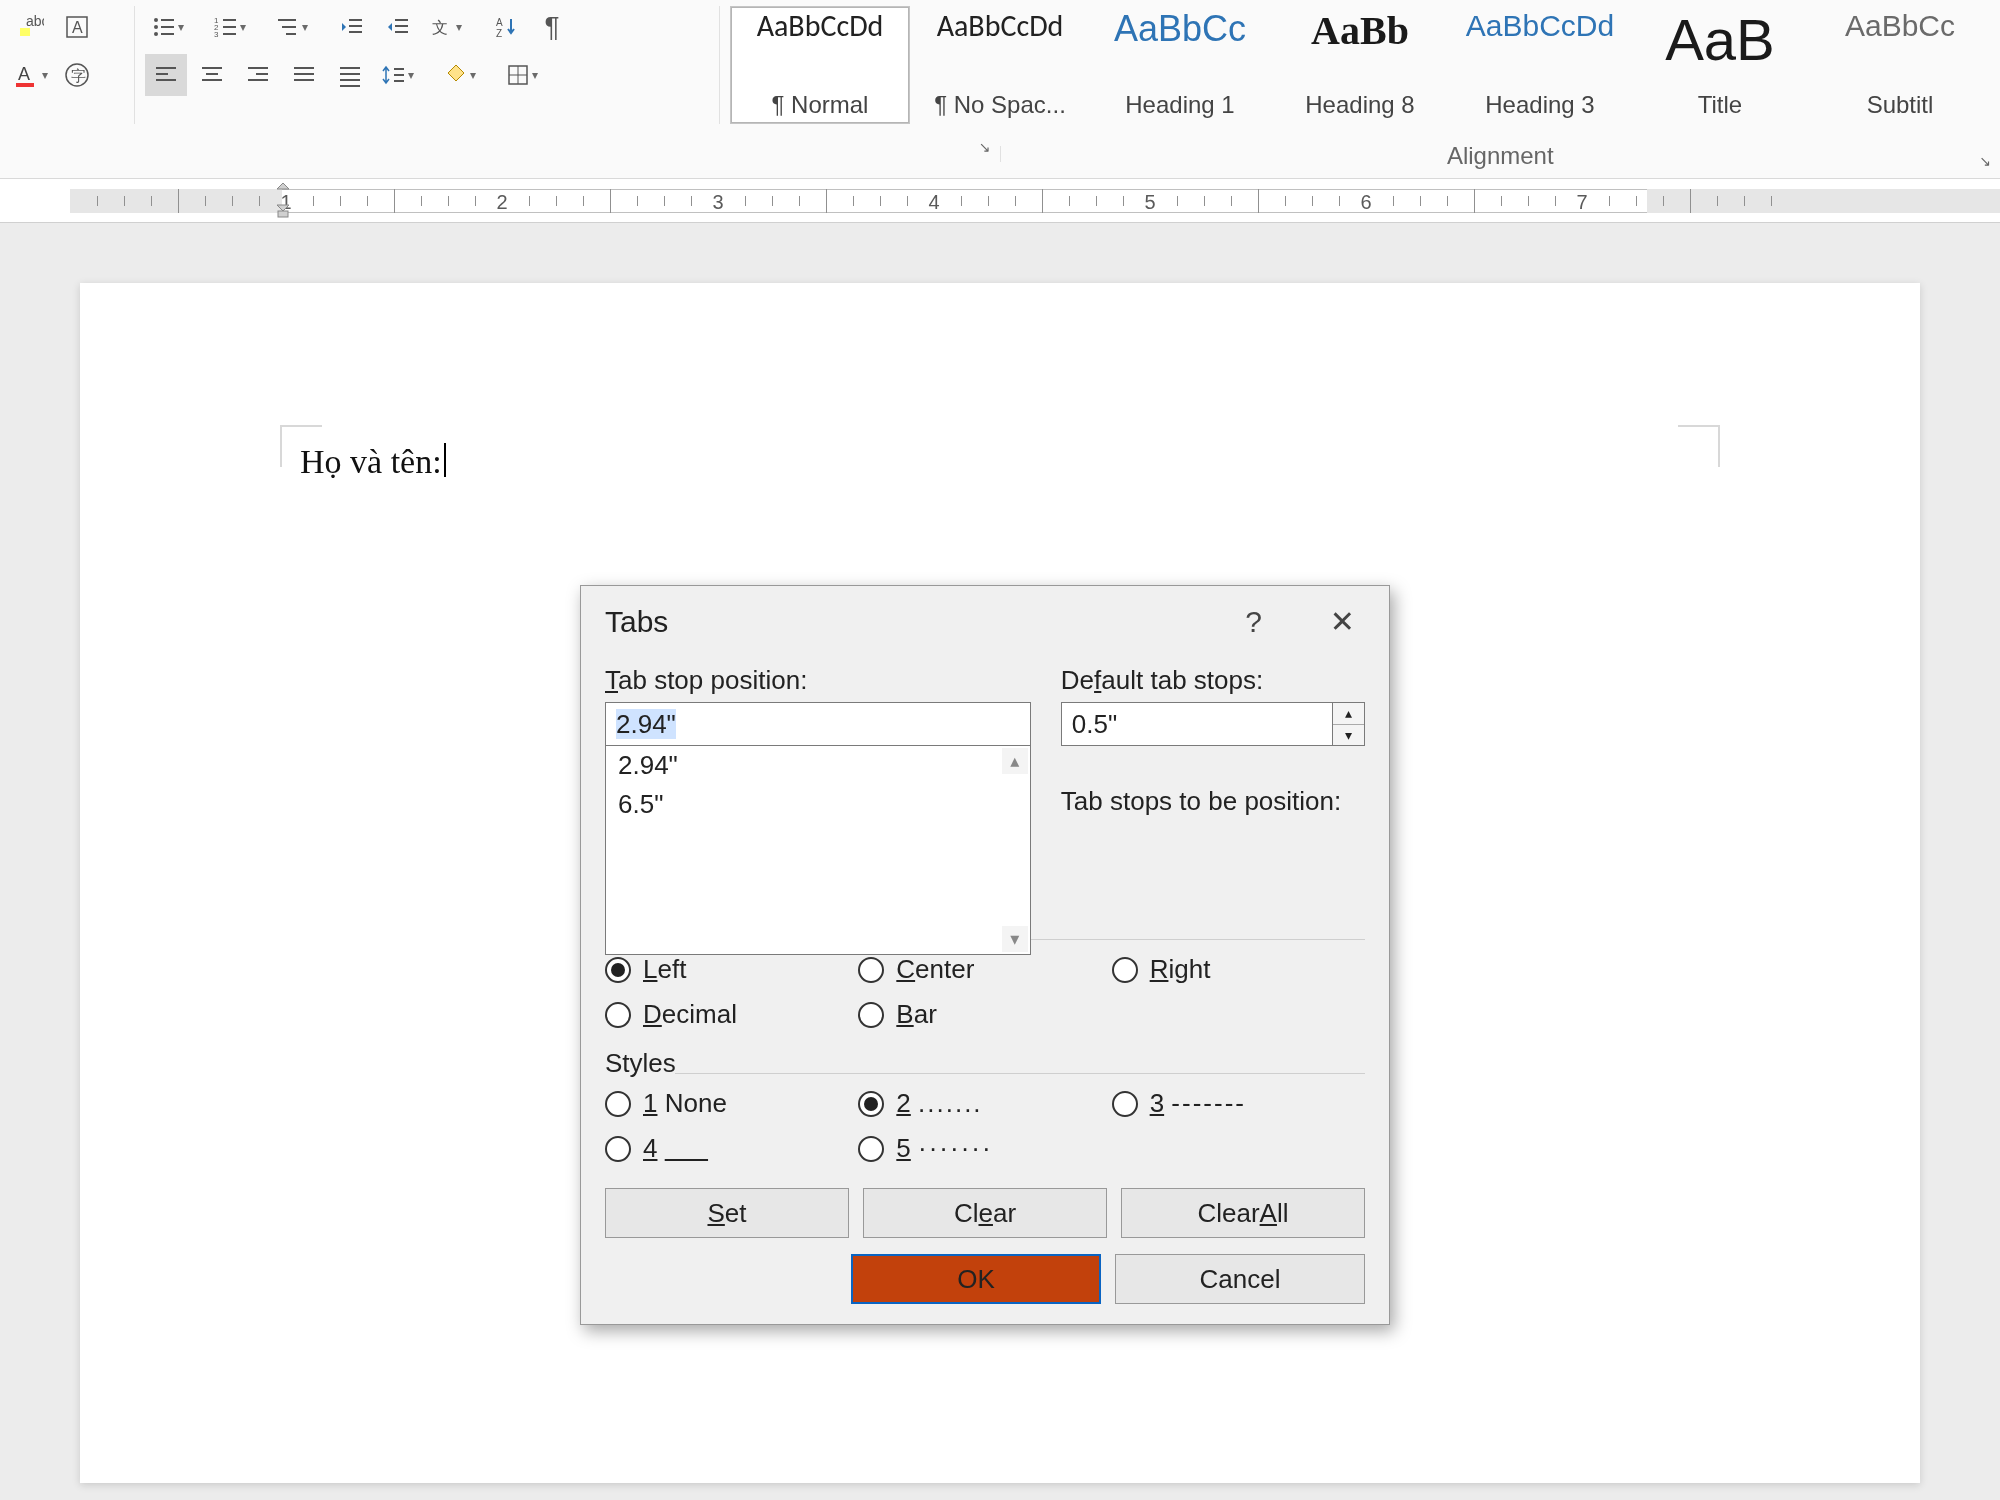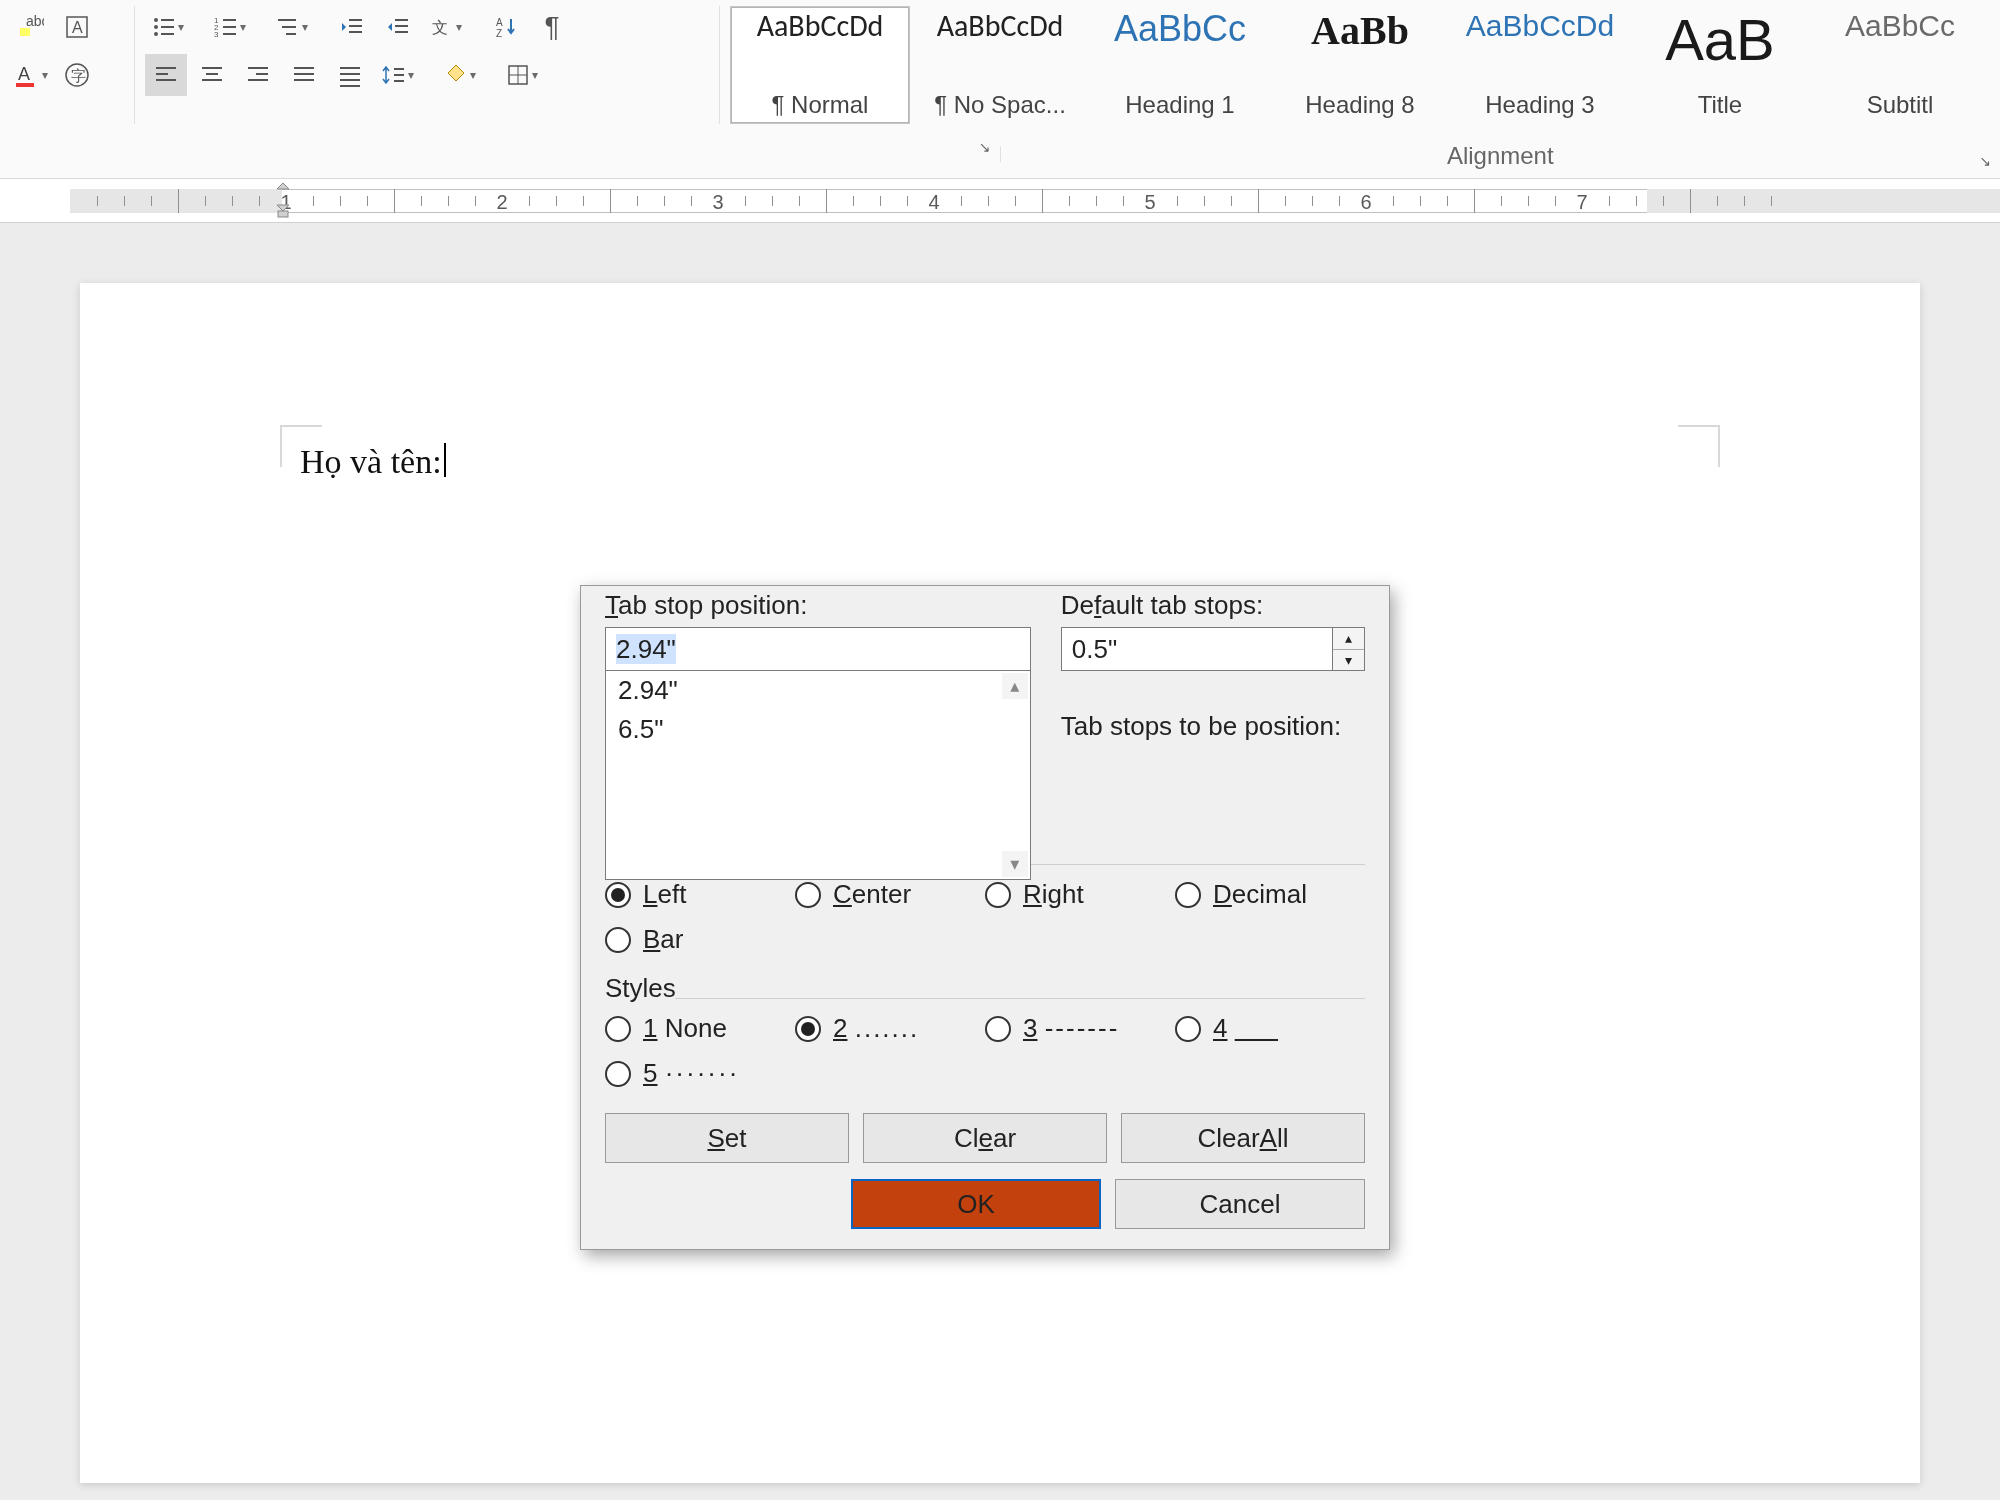--- a/index.html
+++ b/index.html
@@ -61,21 +61,21 @@
   .listbox { border:1px solid #7a7a7a; background:#fff; margin-top:-1px; height:210px; position:relative; }
   .listbox-item { padding:4px 12px; font-size:26px; }
   .scroll-arrow { position:absolute; right:2px; width:26px; height:26px; display:flex; align-items:center; justify-content:center; color:#888; font-size:18px; background:#f4f4f4;}
   .spinner-wrap { display:flex; }
   .spinner-btns { display:flex; flex-direction:column; border:1px solid #7a7a7a; border-left:none; width:32px;}
   .spin-btn { flex:1; display:flex; align-items:center; justify-content:center; font-size:14px; background:#f4f4f4; border-bottom:1px solid #aaa;}
   .spin-btn:last-child{border-bottom:none;}
   .section-label { font-size:26px; margin:18px 0 10px 0; color:#222;}
   .sep { border-top:1px solid #cfcfcf; margin-left:90px; margin-top:-16px; margin-bottom:14px; }
   .sep2 { border-top:1px solid #cfcfcf; margin-left:70px; margin-top:-16px; margin-bottom:14px; }
-  .radio-grid { display:grid; grid-template-columns: 1fr 1fr 1fr 1fr; row-gap:14px; }
+  .radio-grid { display:grid; grid-template-columns: 1fr 1fr 1fr; row-gap:14px; }
   .radio { display:flex; align-items:center; gap:12px; font-size:26px; }
   .radio-circle { width:26px; height:26px; border:2px solid #333; border-radius:50%; display:flex; align-items:center; justify-content:center; background:#fff;}
   .radio-circle.checked::after { content:""; width:14px; height:14px; background:#222; border-radius:50%; }
   .btn-row2 { display:flex; gap:14px; margin-top:24px; justify-content: space-between;}
   .btn-row3 { display:flex; gap:14px; margin-top:16px; justify-content: flex-end;}
   .btn { flex:1; max-width:250px; height:50px; border:1px solid #999; background:#e7e7e7; font-size:26px; display:flex; align-items:center; justify-content:center; }
   .btn.primary { border:2px solid #0a64c2; background:#c2410c; }
   .leader-sample { letter-spacing:2px; }
 
   
@@ -372,20 +372,27 @@
 </div>
 
 <div class="doc-area">
   <div class="page">
     <div class="crop tl"></div>
     <div class="crop tr"></div>
     <span class="doc-text">Họ và tên:</span><span class="cursor"></span>
   </div>
 
   <div class="dialog">
+    <div class="dlg-title">
+      <span class="dlg-title-text">Tabs</span>
+      <div class="dlg-title-icons">
+        <span>?</span>
+        <span>✕</span>
+      </div>
+    </div>
 
     <div class="dlg-body">
       <div class="row">
         <div class="col" style="flex:1.05">
           <span class="lbl"><span class="u">T</span><span>ab stop position:</span></span>
           <div class="textbox"><span class="sel">2.94"</span></div>
           <div class="listbox" id="tab-stop-list">
             <div class="scroll-arrow" style="top:2px">▴</div>
             <div class="listbox-item">2.94"</div>
               <div class="listbox-item">6.5"</div>

